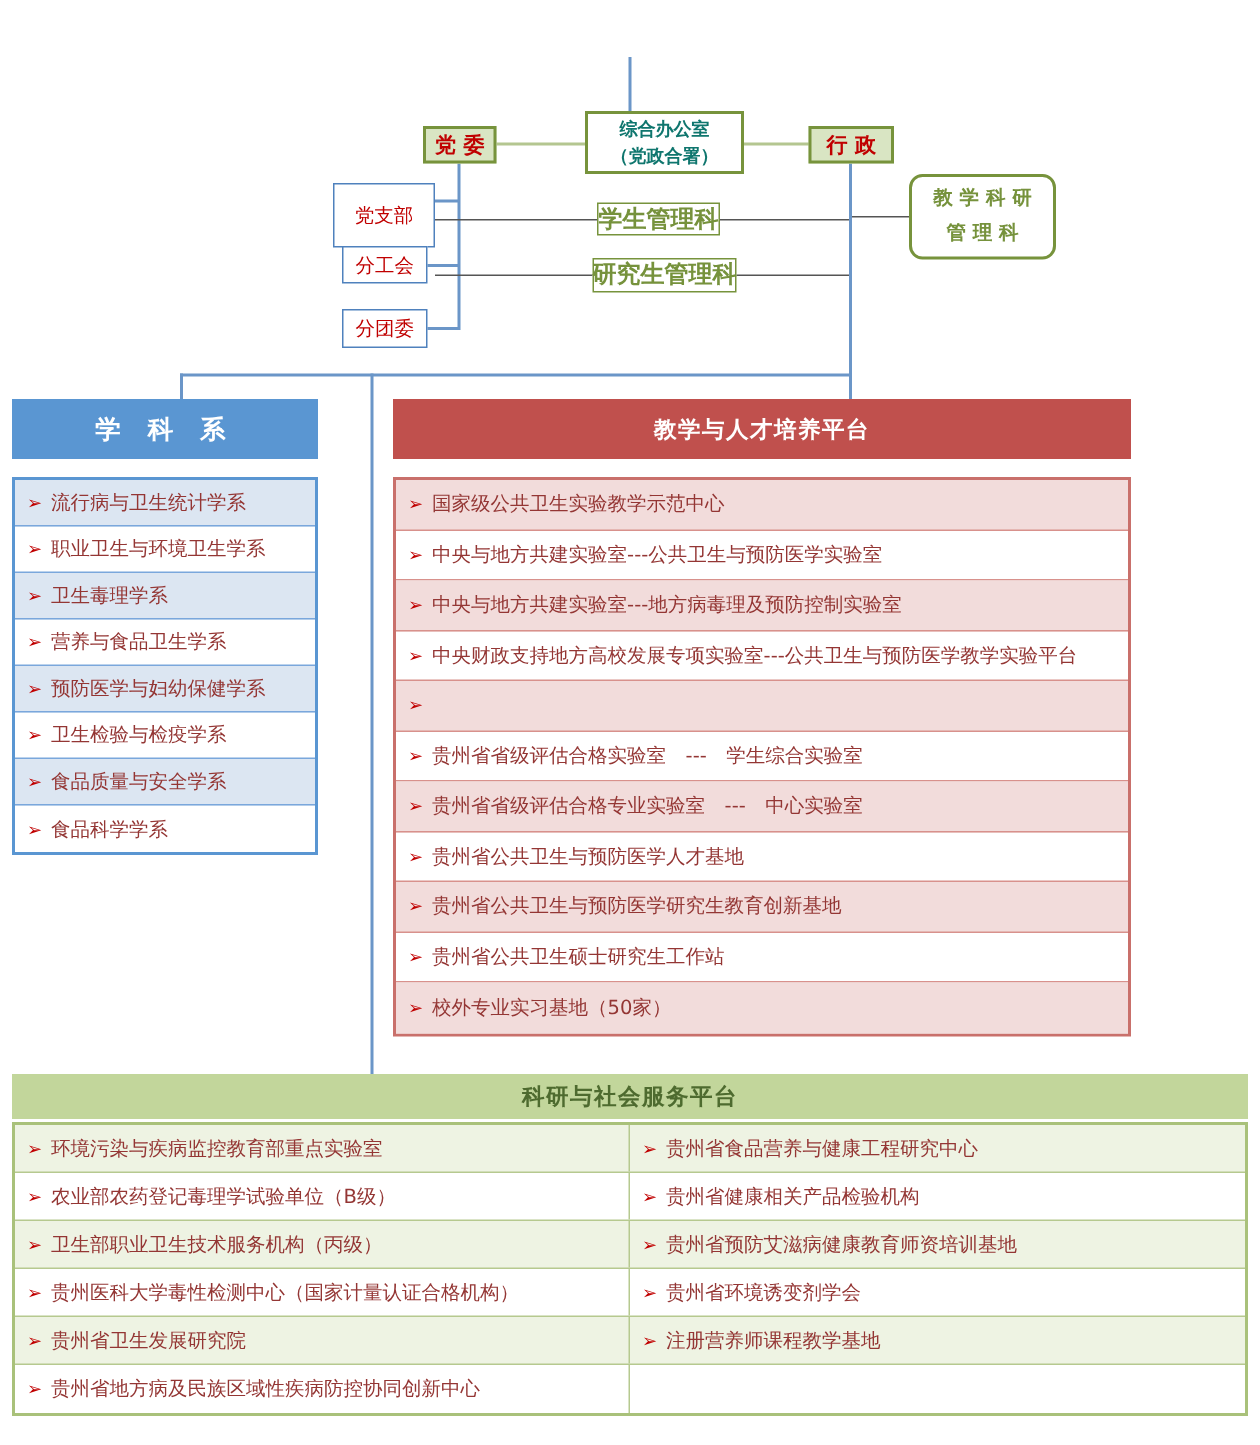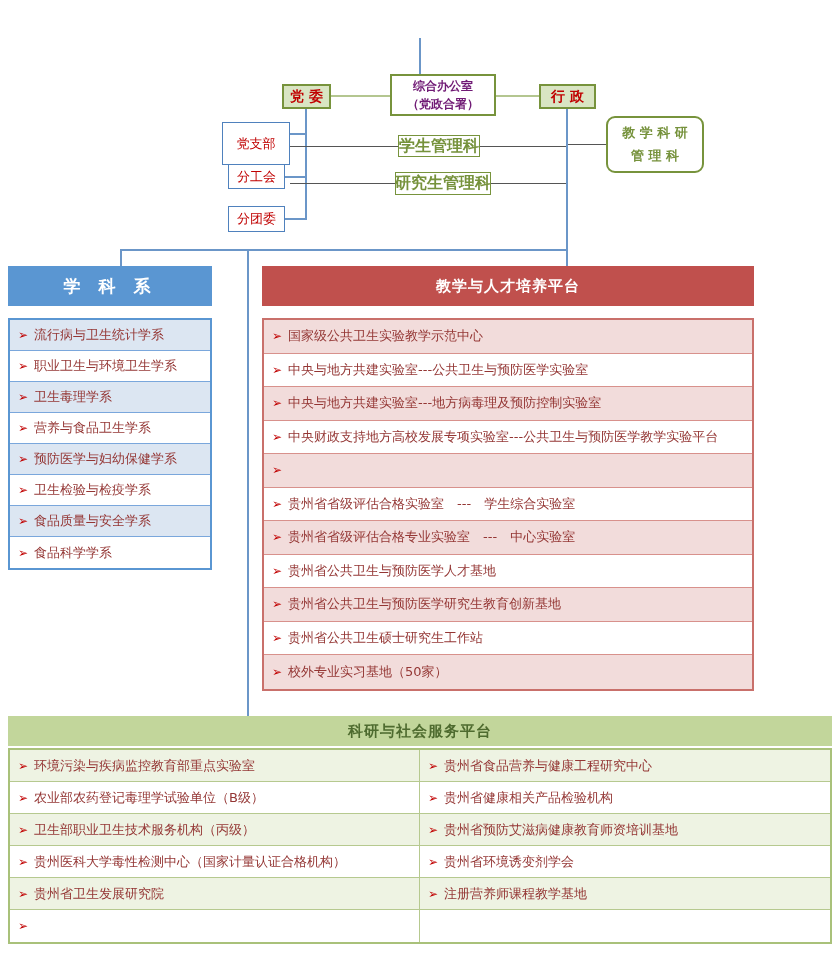--- a/index.html
+++ b/index.html
@@ -21,21 +21,21 @@
          text-align:center; background:#fff; white-space:nowrap; }
 
   .title-box { left:324px; top:8px; width:192px; height:31px; background:#f2dcdb;
                color:#c00000; font-size:20px; font-weight:bold; }
 
   .green-pill { background:#d9e5c3; border:2px solid #77933c; color:#c00000; font-weight:bold; font-size:14px; }
   .pc  { left:282px; top:84px; width:49px; height:25px; }
   .adm { left:539px; top:84px; width:57px; height:25px; }
 
   .office { left:390px; top:74px; width:106px; height:42px; border:2px solid #77933c;
-            color:#701a75; font-weight:bold; font-size:12px; flex-direction:column; line-height:1.5; }
+            color:#0f766e; font-weight:bold; font-size:12px; flex-direction:column; line-height:1.5; }
 
   .blue-box { border:1.5px solid #4f81bd; color:#c00000; font-size:13px; }
   .pb { left:222px; top:122px; width:68px; height:43px; }
   .su { left:228px; top:164px; width:57px; height:25px; }
   .sl { left:228px; top:206px; width:57px; height:26px; }
 
   .green-box { border:1.5px solid #77933c; color:#76923c; font-size:16px; font-weight:bold; }
   .so { left:398px; top:135px; width:82px; height:22px; }
   .go { left:395px; top:172px; width:96px; height:23px; }
 
@@ -277,20 +277,21 @@
           </div>
           <div class="cell">
             <span class="bullet">➢</span>
             <span class="item-text">注册营养师课程教学基地</span>
           </div>
         </div>
 
         <div class="rrow plain">
           <div class="cell left">
             <span class="bullet">➢</span>
+            <span class="item-text">贵州省地方病及民族区域性疾病防控协同创新中心</span>
           </div>
           <div class="cell empty">
             <span class="bullet">➢</span>
             <span class="item-text"></span>
           </div>
         </div>
       </div>
   </section>
 
 </div>

